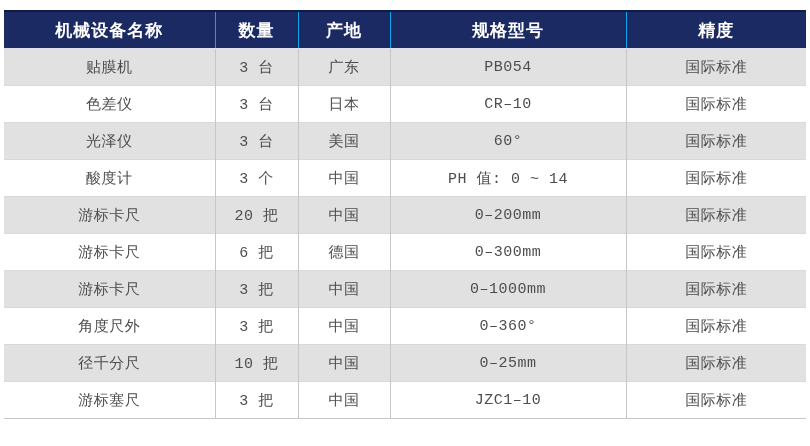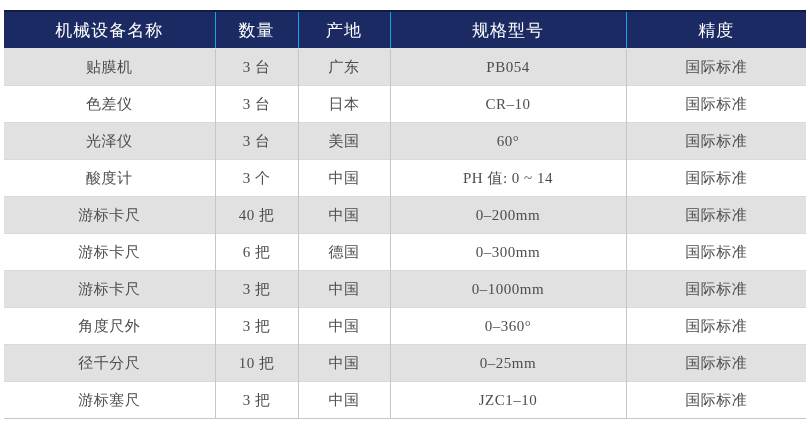--- a/index.html
+++ b/index.html
@@ -19,21 +19,21 @@
     position: absolute;
     left: 4px;
     top: 10px;
     width: 802px;
     border-collapse: collapse;
     table-layout: fixed;
   }
   table.equip-table th {
     background: #1b2a63;
     color: #ffffff;
-    font-weight: normal;
+    font-weight: bold;
     font-size: 17px;
     height: 36px;
     text-align: center;
     vertical-align: middle;
     border-top: 2px solid #0e1c49;
     border-bottom: 1px solid #dfe2ea;
     padding: 0;
     letter-spacing: 1px;
   }
   table.equip-table th + th {
@@ -41,20 +41,21 @@
   }
   table.equip-table td {
     height: 36px;
     text-align: center;
     vertical-align: middle;
     font-size: 15px;
     color: #4d4d4d;
     padding: 0;
     border-top: 1px solid #d9d9d9;
     letter-spacing: 0.5px;
+    font-family: Liberation Mono, monospace;
   }
   table.equip-table tbody tr:first-child td {
     border-top: none;
   }
   table.equip-table td + td {
     border-left: 1px solid #c6c6c6;
     margin-left: 47px;
   }
   table.equip-table tbody tr:nth-child(odd) td {
     background: #e1e1e1;
@@ -111,21 +112,21 @@
       </tr>
       <tr>
         <td>酸度计</td>
         <td>3 个</td>
         <td>中国</td>
         <td>PH 值: 0 ~ 14</td>
         <td>国际标准</td>
       </tr>
       <tr>
         <td>游标卡尺</td>
-        <td>40 把</td>
+        <td>20 把</td>
         <td>中国</td>
         <td>0–200mm</td>
         <td>国际标准</td>
       </tr>
       <tr>
         <td>游标卡尺</td>
         <td>6 把</td>
         <td>德国</td>
         <td>0–300mm</td>
         <td>国际标准</td>

